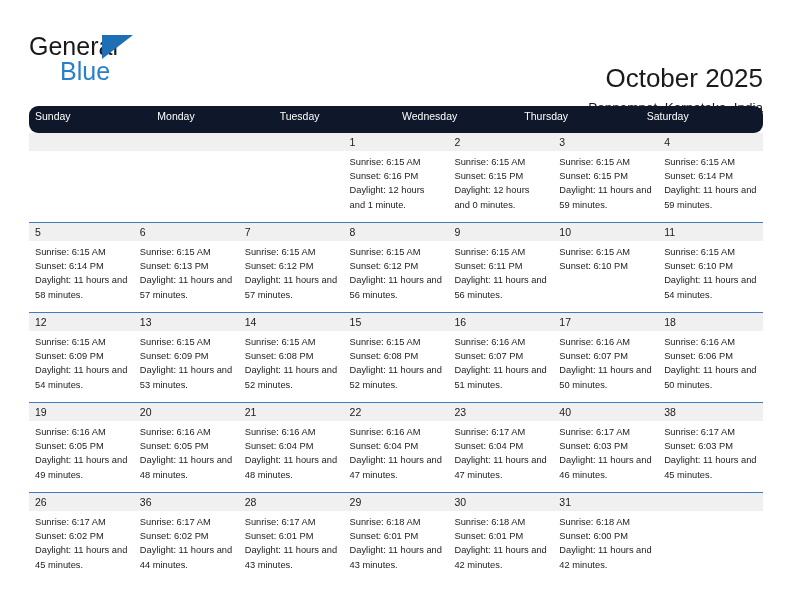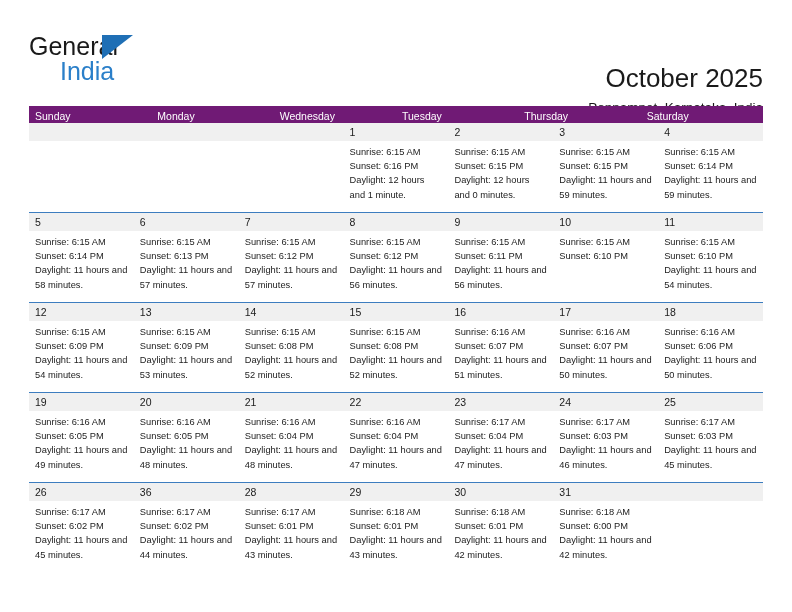--- a/index.html
+++ b/index.html
@@ -91,22 +91,23 @@
   
   .calendar {
     position: absolute;
     left: 29px;
     top: 106px;
     width: 734px;
   }
 
   .dow-row {
     display: flex;
-    background: #701a75;
-    height: 17px;
+    background: #0f172a;
+    height: 27px;
+    border-radius: 9px;
   }
   .dow-cell {
     flex: 1 1 0;
     color: #ffffff;
     font-size: 10.5px;
     line-height: 20px;
     padding-left: 6px;
     box-sizing: border-box;
     white-space: nowrap;
   }
@@ -155,36 +156,36 @@
 </head>
 <body>
 
 <div class="page">
 
   <div class="header">
 
     <div class="logo">
       <span class="logo-general">General</span>
       <span class="logo-triangle"></span>
-      <span class="logo-blue">India</span>
+      <span class="logo-blue">Blue</span>
     </div>
 
     <div class="title-block">
       <div class="cal-title">October 2025</div>
       <div class="cal-subtitle">Ponnampet, Karnataka, India</div>
     </div>
 
   </div>
 
   <div class="calendar">
     <div class="dow-row" id="dow-row">
         <div class="dow-cell">Sunday</div>
         <div class="dow-cell">Monday</div>
+        <div class="dow-cell">Tuesday</div>
         <div class="dow-cell">Wednesday</div>
-        <div class="dow-cell">Tuesday</div>
         <div class="dow-cell">Thursday</div>
         <div class="dow-cell">Saturday</div>
       </div>
     <div id="weeks-container">
         <div class="week-row">
           <div class="day-cell empty">
             <div class="day-num-band"></div>
           </div>
           <div class="day-cell empty">
             <div class="day-num-band"></div>
@@ -375,29 +376,29 @@
           </div>
           <div class="day-cell">
             <div class="day-num-band">23</div>
             <div class="day-body">
               <div>Sunrise: 6:17 AM</div>
               <div>Sunset: 6:04 PM</div>
               <div class="wrap">Daylight: 11 hours and 47 minutes.</div>
             </div>
           </div>
           <div class="day-cell">
-            <div class="day-num-band">24</div>
+            <div class="day-num-band">40</div>
             <div class="day-body">
               <div>Sunrise: 6:17 AM</div>
               <div>Sunset: 6:03 PM</div>
               <div class="wrap">Daylight: 11 hours and 46 minutes.</div>
             </div>
           </div>
           <div class="day-cell">
-            <div class="day-num-band">25</div>
+            <div class="day-num-band">38</div>
             <div class="day-body">
               <div>Sunrise: 6:17 AM</div>
               <div>Sunset: 6:03 PM</div>
               <div class="wrap">Daylight: 11 hours and 45 minutes.</div>
             </div>
           </div>
         </div>
         <div class="week-row">
           <div class="day-cell">
             <div class="day-num-band">26</div>

